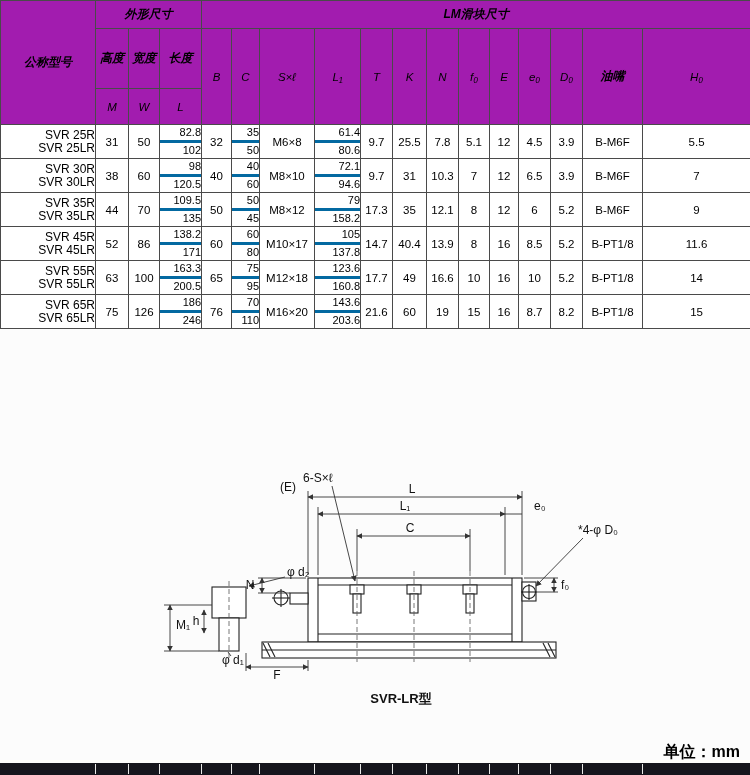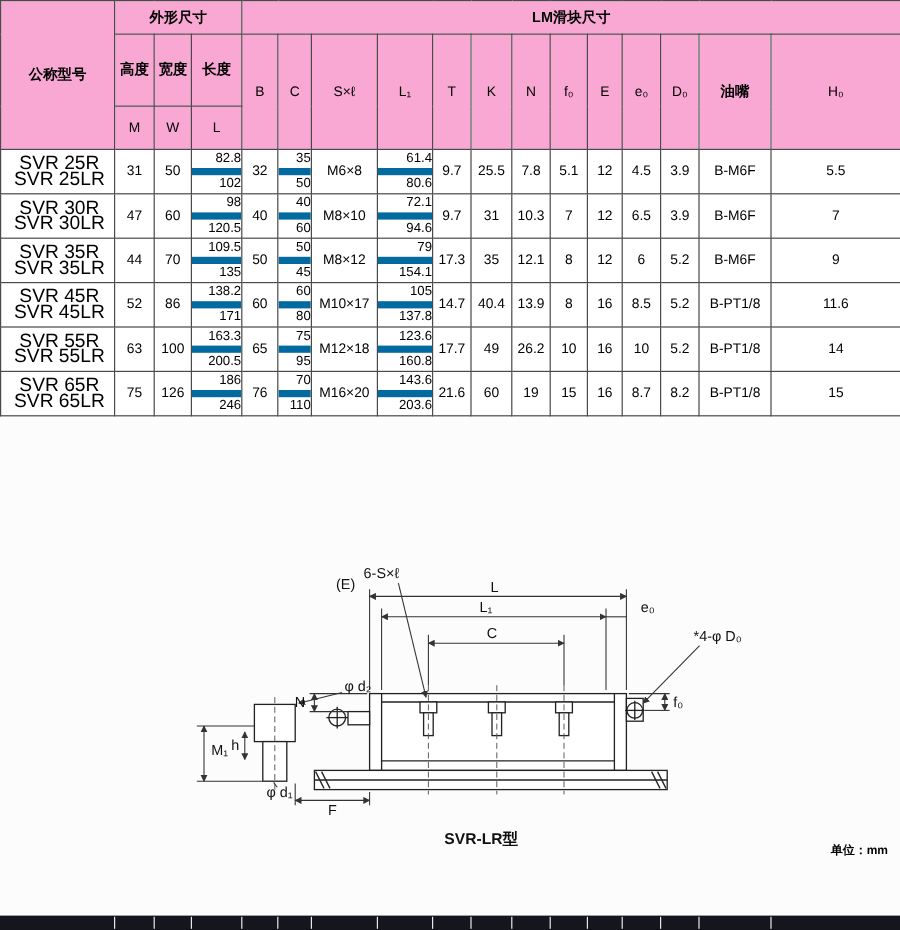--- a/index.html
+++ b/index.html
@@ -11,36 +11,36 @@
   }
   
   table.spec {
     position: absolute; top: 0; left: 0;
     border-collapse: collapse; table-layout: fixed; width: 750px;
   }
   .spec th, .spec td {
     border: 1px solid #4a4a4a; padding: 0;
     text-align: center; vertical-align: middle; overflow: hidden;
   }
-  .spec th { background: #f9a8d4; font-size: 12px; font-weight: bold; }
+  .spec th { background: #a21caf; font-size: 12px; font-weight: bold; font-style: italic; }
   .spec th.sym { font-weight: normal; font-size: 11.5px; }
   .spec tr.rA { height: 28px; }
   .spec tr.rB { height: 60px; }
   .spec tr.rC { height: 36px; }
   .spec tbody tr { height: 32px; }
   .spec td { font-size: 11.5px; background:#ffffff; }
-  td.model { text-align: center; padding-left: 3px; font-size: 16px; line-height: 13px; }
+  td.model { text-align: right; padding-left: 3px; font-size: 12px; line-height: 13px; }
   td.split div { line-height: 15px; font-size: 11px; text-align: right; }
-  td.split div + div { border-top: 6px solid #0369a1; }
+  td.split div + div { border-top: 3px solid #0369a1; }
   
   svg.diagram { position: absolute; top: 455px; left: 0; }
   svg.diagram text { font-family: "Liberation Sans", sans-serif; font-size: 12px; fill: #111; }
   svg.diagram text.caption { font-size: 13px; font-weight: bold; }
   
-  .unit { position: absolute; top: 702px; right: 10px; font-size: 10px; font-weight: bold; }
+  .unit { position: absolute; top: 742px; right: 10px; font-size: 16px; font-weight: bold; }
   .nextbar { position: absolute; top: 763px; left: 0; width: 750px; height: 12px; background: #15151d; }
   .nextbar .sep { position: absolute; top: 1px; bottom: 1px; width: 1px; background: #e8e8e8; }
 </style>
 </head>
 <body>
 
 <div class="page">
 
   <table class="spec">
     <colgroup>
@@ -122,21 +122,21 @@
         <td>4.5</td>
         <td>3.9</td>
         <td>B-M6F</td>
         <td>5.5</td>
       </tr>
       <tr>
         <td class="model">
             <div>SVR 30R</div>
             <div>SVR 30LR</div>
           </td>
-        <td>47</td>
+        <td>38</td>
         <td>60</td>
         <td class="split">
             <div>98</div>
             <div>120.5</div>
           </td>
         <td>40</td>
         <td class="split">
             <div>40</div>
             <div>60</div>
           </td>
@@ -167,21 +167,21 @@
             <div>135</div>
           </td>
         <td>50</td>
         <td class="split">
             <div>50</div>
             <div>45</div>
           </td>
         <td>M8×12</td>
         <td class="split">
             <div>79</div>
-            <div>154.1</div>
+            <div>158.2</div>
           </td>
         <td>17.3</td>
         <td>35</td>
         <td>12.1</td>
         <td>8</td>
         <td>12</td>
         <td>6</td>
         <td>5.2</td>
         <td>B-M6F</td>
         <td>9</td>
@@ -233,21 +233,21 @@
             <div>75</div>
             <div>95</div>
           </td>
         <td>M12×18</td>
         <td class="split">
             <div>123.6</div>
             <div>160.8</div>
           </td>
         <td>17.7</td>
         <td>49</td>
-        <td>26.2</td>
+        <td>16.6</td>
         <td>10</td>
         <td>16</td>
         <td>10</td>
         <td>5.2</td>
         <td>B-PT1/8</td>
         <td>14</td>
       </tr>
       <tr>
         <td class="model">
             <div>SVR 65R</div>

